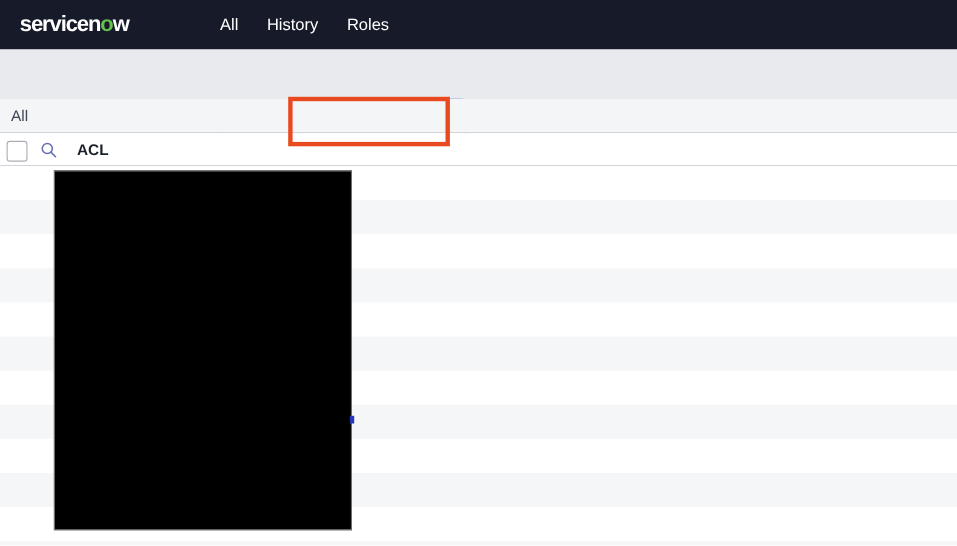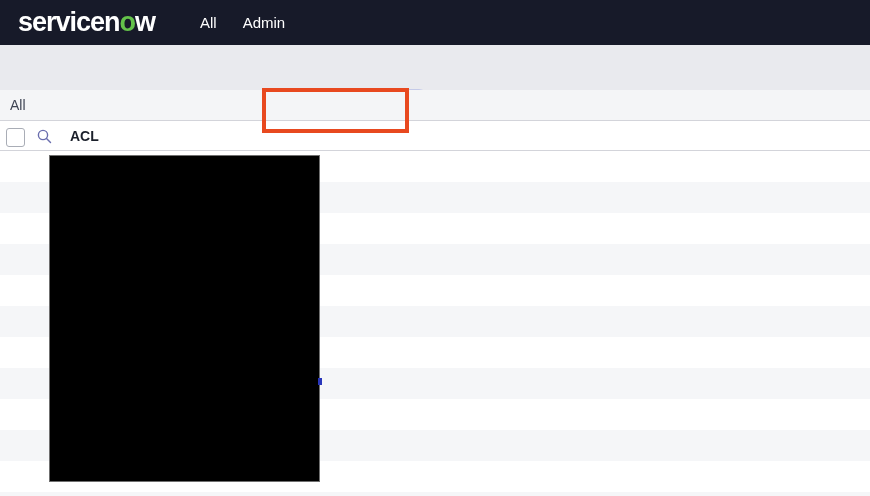--- a/index.html
+++ b/index.html
@@ -16,21 +16,21 @@
 
   
   .topnav {
     position: absolute; left: 0; top: 0;
     width: 870px; height: 45px;
     background: #171a29;
     display: flex; align-items: center;
   }
   .logo {
     position: absolute; left: 18px; top: 7px;
-    font-size: 27px; font-weight: bold; letter-spacing: -1px;
+    font-size: 20px; font-weight: bold; letter-spacing: -1px;
     color: #ffffff; line-height: 31px;
   }
   .logo .logo-green { color: #64c24a; }
   .topnav-items {
     position: absolute; left: 200px; top: 0; height: 45px;
     display: flex; align-items: center; gap: 26px;
   }
   .nav-item {
     color: #ffffff; font-size: 15px; line-height: 45px;
     cursor: pointer; white-space: nowrap;
@@ -138,21 +138,22 @@
 </style>
 </head>
 <body>
 
 <div class="screen">
 
   <div class="topnav">
     <div class="logo"><span>servicen</span><span class="logo-green">o</span><span>w</span></div>
     <div class="topnav-items">
         <div class="nav-item">All</div>
-        <div class="nav-item">Admin</div>
+        <div class="nav-item">History</div>
+        <div class="nav-item">Roles</div>
       </div>
   </div>
 
   <div class="toolbar">
     <div class="icon-btn hamburger">
       <span></span>
         <span></span>
         <span></span>
     </div>
     <div class="icon-btn funnel">

